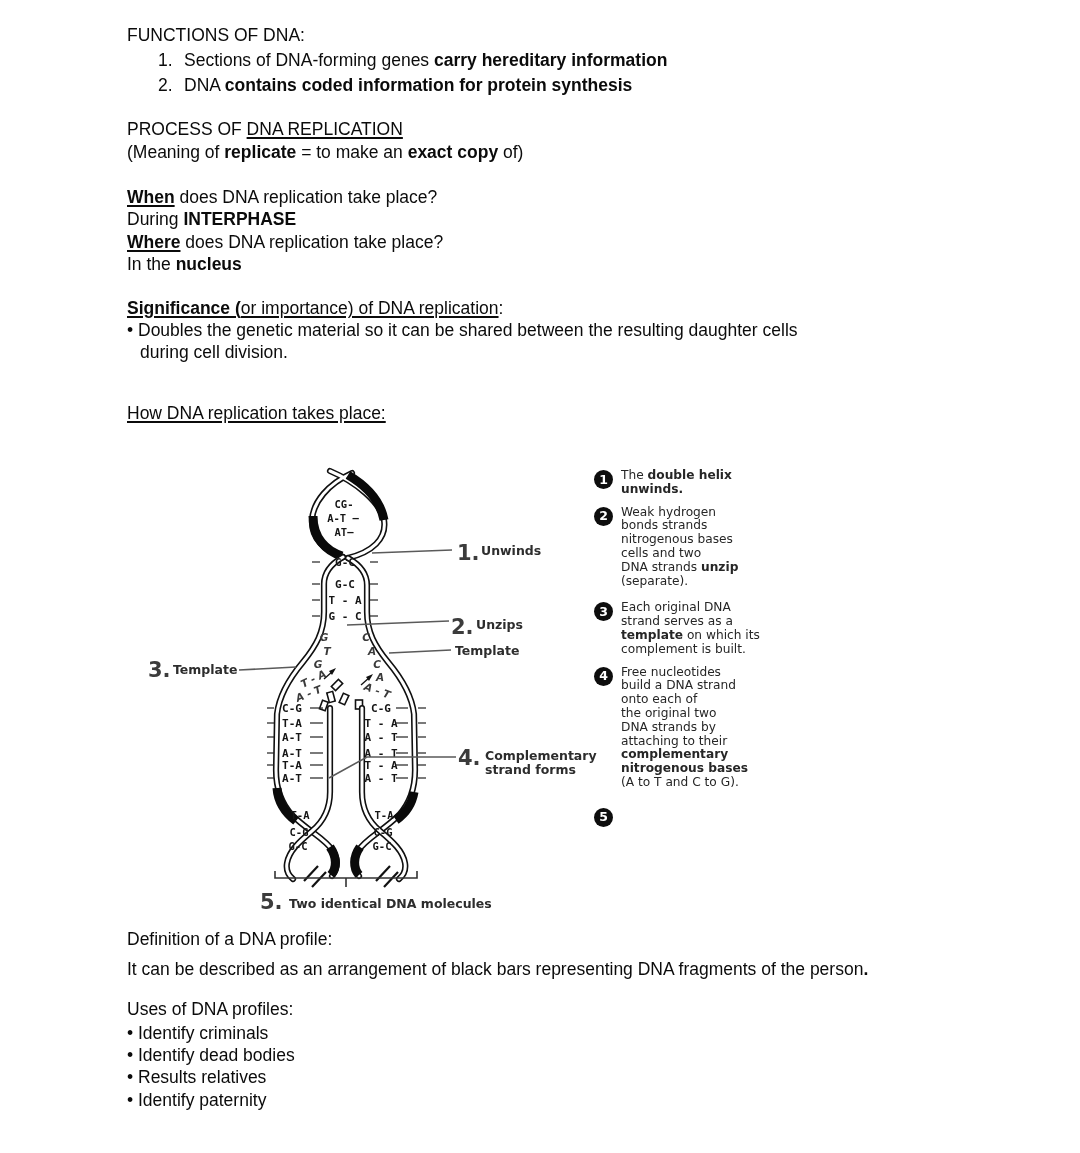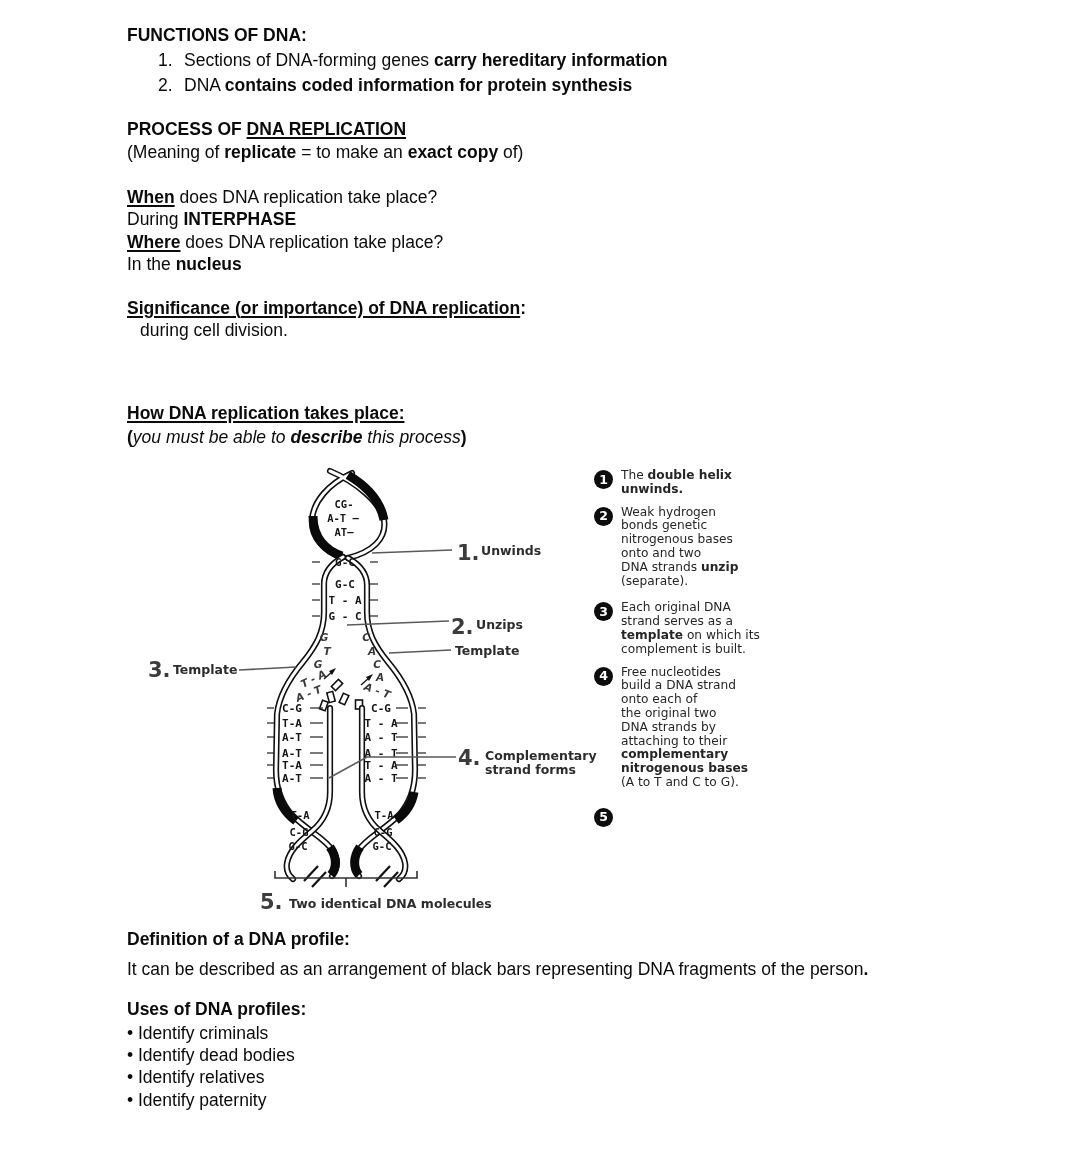--- a/index.html
+++ b/index.html
@@ -1,19 +1,19 @@
 <!DOCTYPE html>
 <html><head>
 <meta charset="utf-8">
 <style>
   html,body{margin:0;padding:0;background:#e8e8e8;}
   #page{position:relative;width:1080px;height:1153px;background:#ffffff;overflow:hidden;
         font-family:"Liberation Sans",sans-serif;color:#0b0b0b;}
   .block{position:absolute;left:127px;font-size:17.5px;line-height:22.3px;white-space:nowrap;}
-  .h{font-weight:700;}
+  .h{font-weight:400;}
   u{text-underline-offset:2px;text-decoration-thickness:1.6px;}
   .oli{display:flex;line-height:24.8px;}
   .onum{width:26px;margin-left:31px;flex:0 0 26px;}
   .indent{padding-left:13px;}
   
   .steps{position:absolute;left:594px;top:469px;width:195px;font-family:"DejaVu Sans",sans-serif;
          color:#262626;font-size:12.2px;line-height:13.8px;}
   .step{display:flex;gap:8px;margin-bottom:9px;}
   .s2{margin-bottom:13px;}.s4{margin-bottom:17px;}
   .scirc{flex:0 0 19px;width:19px;height:19px;border-radius:50%;background:#0d0d0d;color:#fff;
@@ -59,25 +59,25 @@
     <div><u><b>When</b></u> does DNA replication take place?</div>
     <div>During <b>INTERPHASE</b></div>
     <div><u><b>Where</b></u> does DNA replication take place?</div>
     <div>In the <b>nucleus</b></div>
   </div>
 
   <div class="block" style="top:141px">(Meaning of <b>replicate</b> = to make an <b>exact copy</b> of)</div>
 
   <div class="block h" style="top:297px"><u><b>Significance (</b>or importance) of DNA replication</u>:</div>
   <div class="block" style="top:319px">
+    <div>• Doubles the genetic material so it can be shared between the resulting daughter cells</div>
     <div class="indent">during cell division.</div>
   </div>
 
   <div class="block h" style="top:402px"><u>How DNA replication takes place:</u></div>
-  <div class="block" style="top:426px"><b>(</b><i>you must be able to <b>describe</b> this process</i><b>)</b></div>
 
   <svg id="dna-svg" width="460" height="455" viewBox="0 0 460 455">
 
     <g>
       <path class="tubeB" d="M212,11 C188,22 173,40 172,58 C171,76 184,89 203,95"></path>
       <path class="tubeB" d="M190,9 C216,20 240,40 244,58 C247,77 232,90 208,96"></path>
       <path class="tubeW" d="M212,11 C188,22 173,40 172,58 C171,76 184,89 203,95"></path>
       <path class="tubeW" d="M190,9 C216,20 240,40 244,58 C247,77 232,90 208,96"></path>
       <path class="shade" d="M208,13 C230,26 241,42 244,58"></path>
       <path class="shade" d="M173,54 C173,76 186,89 202,94"></path>
@@ -244,23 +244,23 @@
       <div class="scirc">1</div>
       <div class="slines">
           <div>The <b>double helix</b></div>
           <div><b>unwinds.</b></div>
         </div>
     </div>
     <div class="step s2">
       <div class="scirc">2</div>
       <div class="slines">
           <div>Weak hydrogen</div>
-          <div>bonds genetic</div>
+          <div>bonds strands</div>
           <div>nitrogenous bases</div>
-          <div>onto and two</div>
+          <div>cells and two</div>
           <div>DNA strands <b>unzip</b></div>
           <div>(separate).</div>
         </div>
     </div>
     <div class="step s3">
       <div class="scirc">3</div>
       <div class="slines">
           <div>Each original DNA</div>
           <div>strand serves as a</div>
           <div><b>template</b> on which its</div>
@@ -285,17 +285,17 @@
       <div class="scirc">5</div>
     </div>
   </div>
 
   <div class="block h" style="top:928px">Definition of a DNA profile:</div>
   <div class="block" style="top:958px">It can be described as an arrangement of black bars representing DNA fragments of the person<b>.</b></div>
   <div class="block h" style="top:998px">Uses of DNA profiles:</div>
   <div class="block" style="top:1022px;line-height:22.2px">
     <div>• Identify criminals</div>
     <div>• Identify dead bodies</div>
-    <div>• Identify relatives</div>
+    <div>• Results relatives</div>
     <div>• Identify paternity</div>
   </div>
 
 </div>
 
 </body></html>

